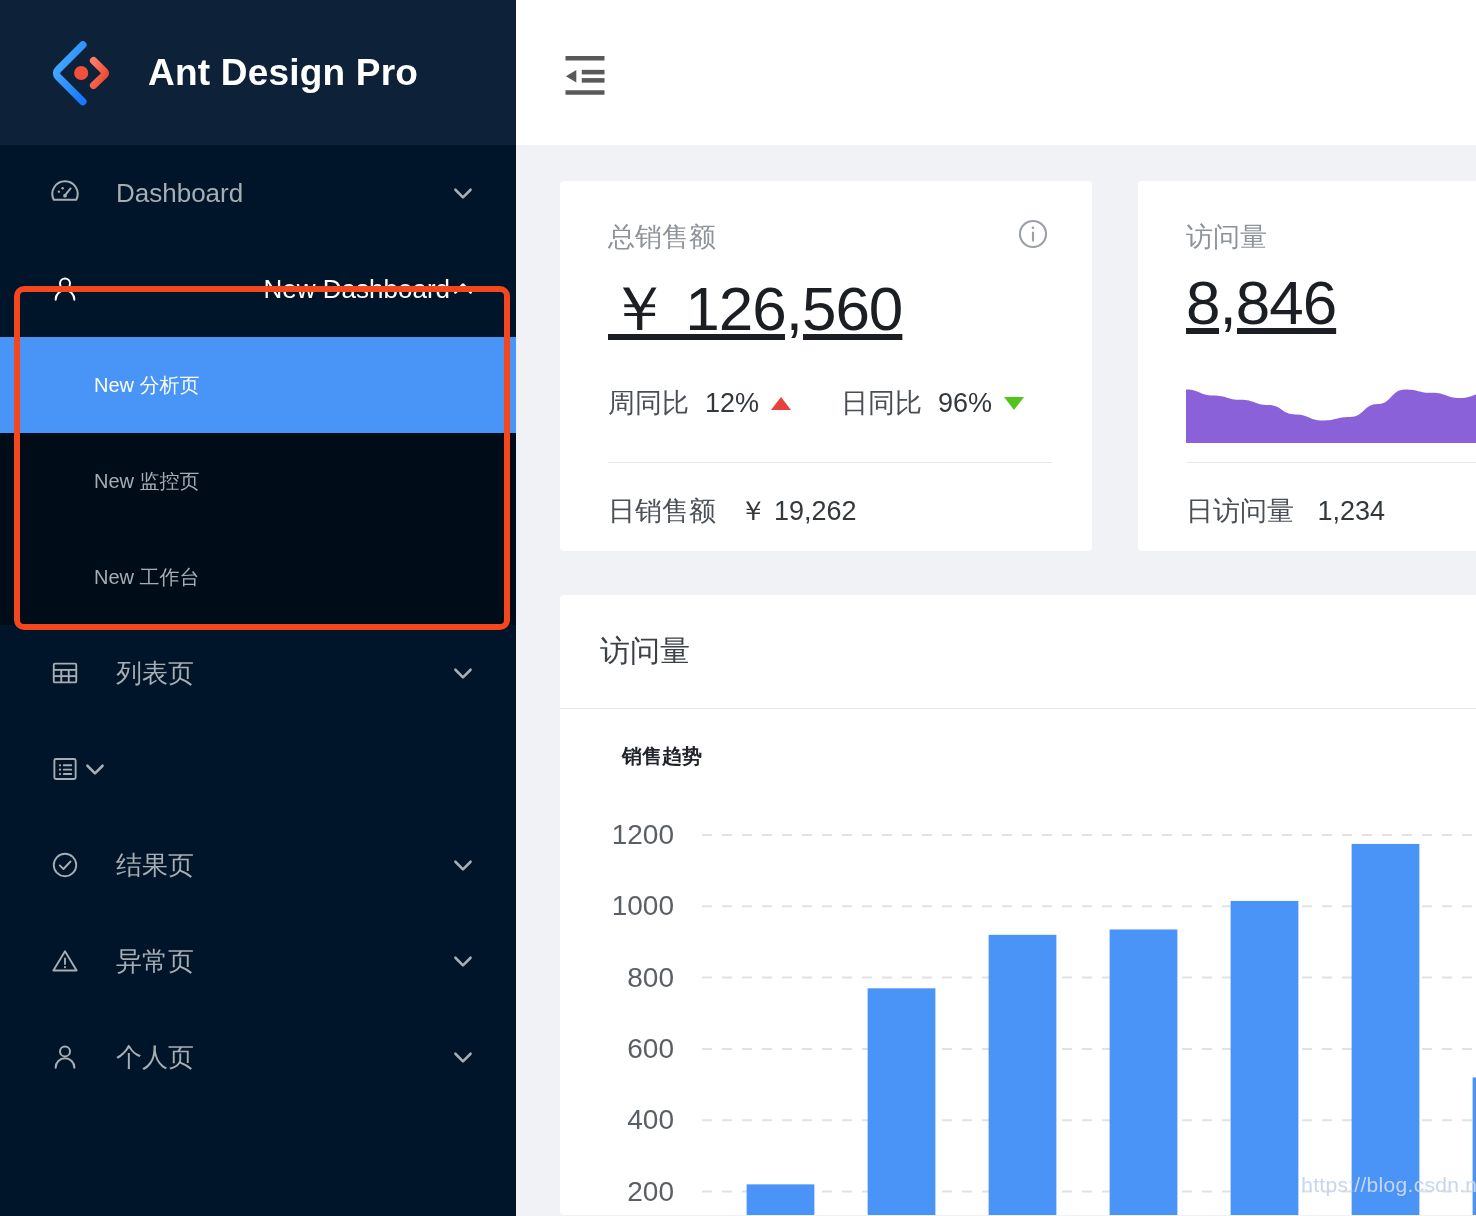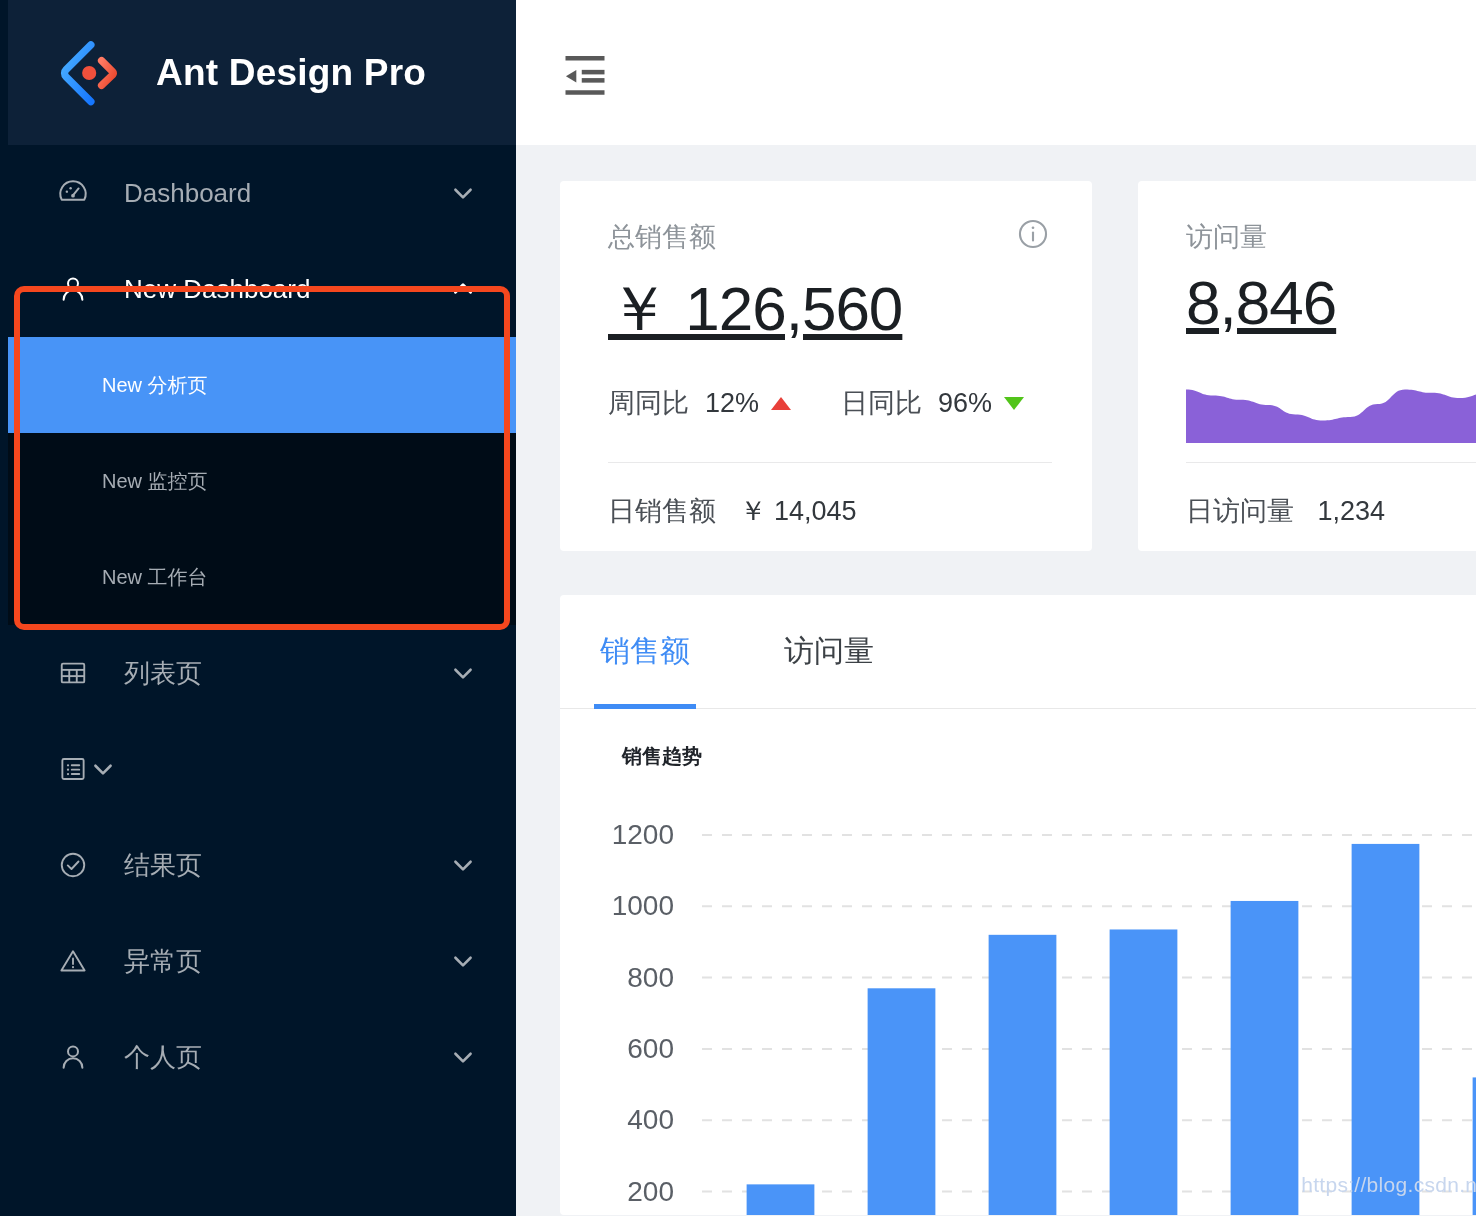--- a/index.html
+++ b/index.html
@@ -10,21 +10,20 @@
     background: #f0f2f5;
   }
   #root { position: relative; width: 1476px; height: 1216px; }
 
   
   #sidebar {
     position: absolute; left: 0; top: 0;
     width: 516px; height: 1216px;
     background: #001529;
     overflow: hidden;
-    padding-left: 8px;
   }
   #brand {
     height: 145px;
     display: flex; align-items: center;
     padding-left: 48px;
     background: #0d2138;
   }
   #brand-logo { width: 72px; height: 72px; flex: 0 0 72px; }
   #brand-title {
     margin-left: 28px;
@@ -55,21 +54,21 @@
     margin-left: 34px;
     white-space: nowrap;
     flex: 1 1 auto;
   }
   .menu-item .mi-arrow {
     width: 26px; height: 26px;
     flex: 0 0 26px;
     color: #a6adb4;
     display: flex; align-items: center; justify-content: center;
   }
-  .menu-item.open { color: #ffffff; }
+  .menu-item.open { color: #ffffff; text-align: right; }
   .menu-item.open .mi-icon, .menu-item.open .mi-arrow { color: #ffffff; }
 
   .submenu { background: #000c17; }
   .sub-item {
     height: 96px;
     display: flex; align-items: center;
     padding-left: 94px;
     color: #a6adb4;
     font-size: 20px;
     cursor: pointer;
@@ -447,21 +446,21 @@
             <span class="trend-num">12%</span>
             <span class="tri-up"></span>
             <span class="trend-gap"></span>
             <span class="trend-label">日同比</span>
             <span class="trend-num">96%</span>
             <span class="tri-down"></span>
           </div>
           <div class="card-divider"></div>
           <div class="card-footer">
             <span class="cf-label">日销售额</span>
-            <span class="cf-val">￥ 14,045</span>
+            <span class="cf-val">￥ 19,262</span>
           </div>
         </div>
 
         <div class="card second">
           <div class="card-title">访问量</div>
           <div class="card-value">8,846</div>
           <div class="mini-area">
             <svg id="spark-svg" viewBox="0 0 520 94" preserveAspectRatio="none" width="520" height="94">
                 <path d="M 0 40.3824 C 13.68421052631579 40.3824, 13.68421052631579 46.43599999999999, 27.36842105263158 46.43599999999999 C 41.05263157894737 46.43599999999999, 41.05263157894737 50.76, 54.73684210526316 50.76 C 68.42105263157895 50.76, 68.42105263157895 55.9488, 82.10526315789474 55.9488 C 95.78947368421052 55.9488, 95.78947368421052 65.4616, 109.47368421052632 65.4616 C 123.15789473684211 65.4616, 123.15789473684211 71.5152, 136.8421052631579 71.5152 C 150.5263157894737 71.5152, 150.5263157894737 68.056, 164.21052631578948 68.056 C 177.89473684210526 68.056, 177.89473684210526 55.083999999999996, 191.57894736842104 55.083999999999996 C 205.26315789473682 55.083999999999996, 205.26315789473682 40.3824, 218.94736842105263 40.3824 C 232.63157894736844 40.3824, 232.63157894736844 43.8416, 246.31578947368422 43.8416 C 260 43.8416, 260 49.03039999999999, 273.6842105263158 49.03039999999999 C 287.36842105263156 49.03039999999999, 287.36842105263156 43.8416, 301.05263157894734 43.8416 C 314.7368421052631 43.8416, 314.7368421052631 40.3824, 328.42105263157896 40.3824 C 342.10526315789474 40.3824, 342.10526315789474 46.43599999999999, 355.7894736842105 46.43599999999999 C 369.4736842105263 46.43599999999999, 369.4736842105263 52.4896, 383.1578947368421 52.4896 C 396.8421052631579 52.4896, 396.8421052631579 40.3824, 410.5263157894737 40.3824 C 424.2105263157895 40.3824, 424.2105263157895 23.086399999999998, 437.89473684210526 23.086399999999998 C 451.57894736842104 23.086399999999998, 451.57894736842104 33.464, 465.2631578947368 33.464 C 478.9473684210526 33.464, 478.9473684210526 42.112, 492.63157894736844 42.112 C 506.3157894736842 42.112, 506.3157894736842 43.8416, 520 43.8416 L 520 94 L 0 94 Z" fill="#8a61d8"></path>
               </svg>
@@ -469,23 +468,20 @@
           <div class="card-divider"></div>
           <div class="card-footer">
             <span class="cf-label">日访问量</span>
             <span class="cf-val">1,234</span>
           </div>
         </div>
       </div>
 
       <div id="panel">
         <div id="tabs">
-          <div class="tab active">
-            <span>销售额</span>
-          </div>
           <div class="tab">
             <span>访问量</span>
           </div>
         </div>
         <div id="chart-title">销售趋势</div>
         <div id="chart-area">
           <svg id="bar-svg" width="1110" height="410">
               <line x1="142" x2="1110" y1="28" y2="28" stroke="#e2e2e2" stroke-width="2" stroke-dasharray="10 10"></line>
               <text x="114" y="37" text-anchor="end" fill="#5a5f66" font-size="28" font-family="&quot;Liberation Sans&quot;, sans-serif">1200</text>
               <line x1="142" x2="1110" y1="99.3" y2="99.3" stroke="#e2e2e2" stroke-width="2" stroke-dasharray="10 10"></line>

